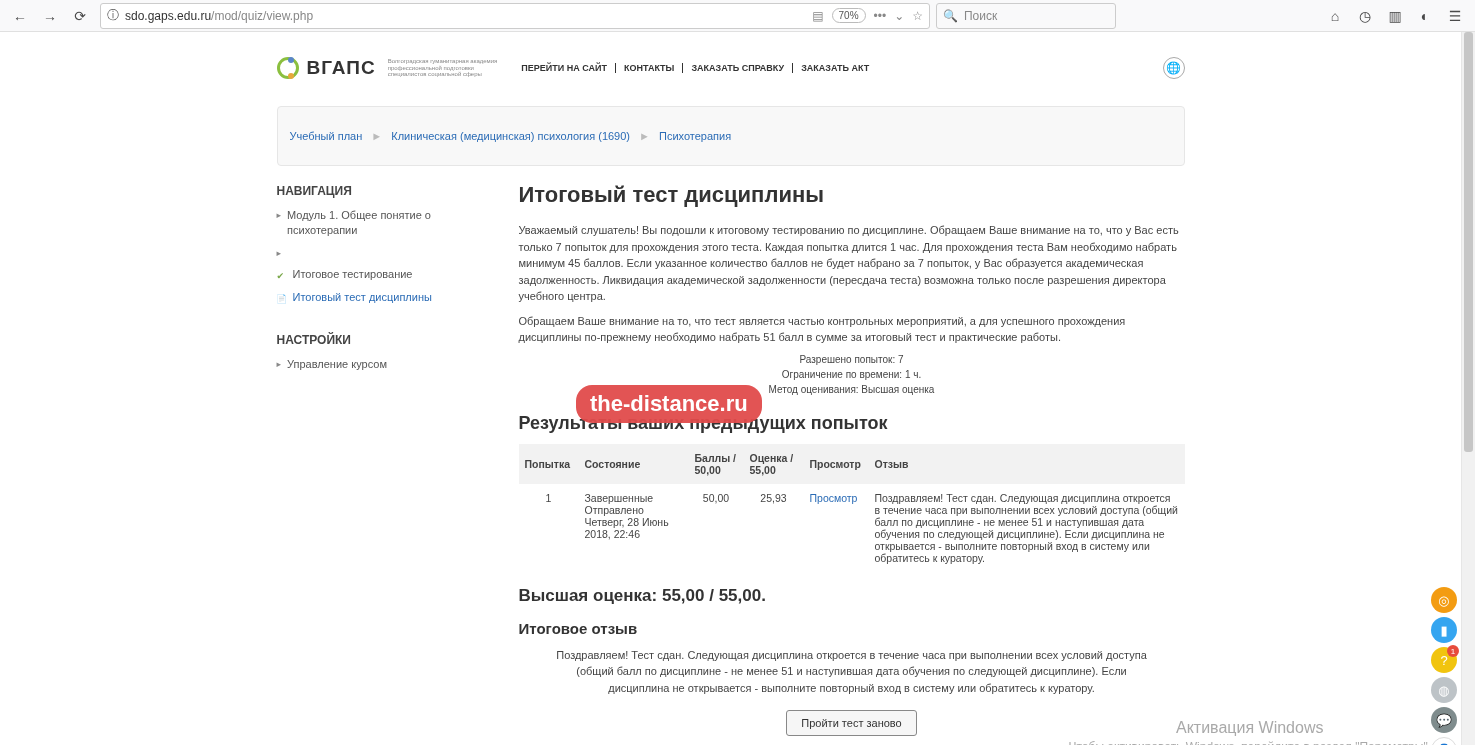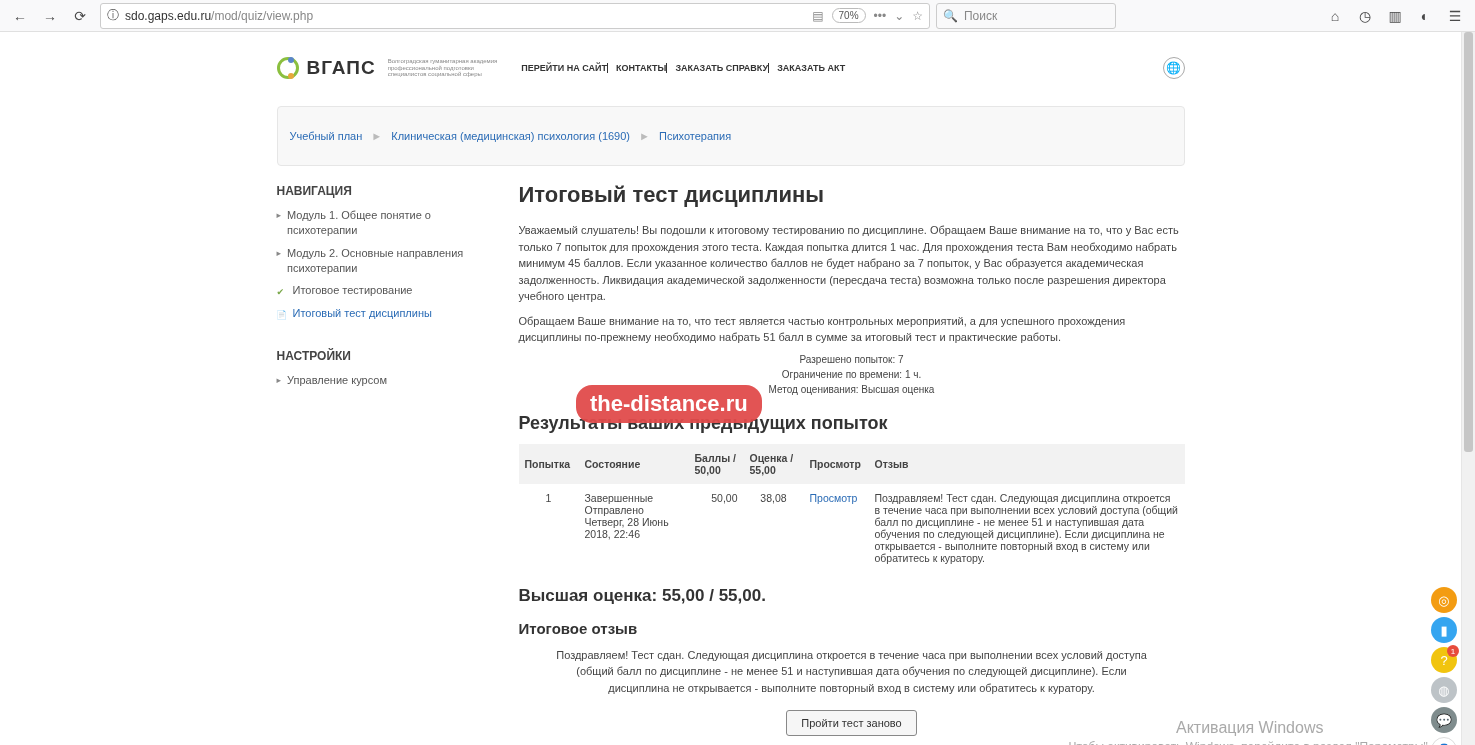--- a/index.html
+++ b/index.html
@@ -20,21 +20,21 @@
   .scrollbar-v .thumb{position:absolute;left:2px;right:2px;top:0;height:420px;background:#c6c6c6;border-radius:3px;}
   .page-wrap{width:908px;margin:0 auto;padding-top:14px;}
   .site-header{display:flex;align-items:center;height:44px;}
   .logo-block{display:flex;align-items:center;gap:8px;}
   .logo-dot{width:22px;height:22px;border-radius:50%;border:3px solid #8bbf3f;position:relative;}
   .logo-dot::before,.logo-dot::after{content:"";position:absolute;width:6px;height:6px;border-radius:50%;}
   .logo-dot::before{background:#5a86c9;top:-3px;left:8px;} .logo-dot::after{background:#e6a83c;bottom:-3px;left:8px;}
   .logo-txt{font-weight:700;font-size:19px;letter-spacing:1px;color:#333;}
   .logo-sub{font-size:6px;color:#888;line-height:1.1;}
   .top-links{margin-left:24px;display:flex;gap:8px;font-size:9px;font-weight:700;color:#333;}
-  .top-links span{border-right:1px solid #333;}
+  .top-links span{border-right:1px solid #333;padding-right:8px;}
   .top-links span:last-child{border-right:none;}
   .lang-icon{margin-left:auto;width:22px;height:22px;border:1px solid #aaa;border-radius:50%;display:flex;align-items:center;justify-content:center;font-size:12px;color:#888;}
   .breadcrumb-bar{margin-top:16px;background:#f8f8f8;border:1px solid #e6e6e6;border-radius:4px;padding:23px 12px;font-size:11px;}
   .breadcrumb-bar a{color:#2a6bb5;text-decoration:none;}
   .bc-sep{color:#bbb;padding:0 6px;}
   .columns{display:flex;margin-top:10px;gap:18px;}
   .sidebar{width:224px;}
   .sb-head{font-size:12px;font-weight:700;color:#444;padding:8px 0 6px;}
   .sb-item{display:flex;align-items:flex-start;gap:6px;padding:4px 0;color:#555;line-height:1.35;}
   .sb-item.link{color:#2a6bb5;}
@@ -135,21 +135,20 @@
       <div class="columns">
 
         <div class="sidebar">
           <div class="sb-head">НАВИГАЦИЯ</div>
           <div class="sb-item">
               <span class="sb-arrow">▸</span>
               <span>Модуль 1. Общее понятие о психотерапии</span>
             </div>
           <div class="sb-item">
               <span class="sb-arrow">▸</span>
-              <span>Модуль 2. Основные направления психотерапии</span>
             </div>
           <div class="sb-item">
               <span class="sb-icon check"></span>
               <span>Итоговое тестирование</span>
             </div>
           <div class="sb-item link">
               <span class="sb-icon doc"></span>
               <span>Итоговый тест дисциплины</span>
             </div>
 
@@ -181,22 +180,22 @@
               <th>Отзыв</th>
             </tr>
               </thead>
             <tbody>
                 <tr>
               <td style="text-align:center">1</td>
               <td>
                 <div>Завершенные</div>
                 <div>Отправлено Четверг, 28 Июнь 2018, 22:46</div>
               </td>
-              <td style="text-align:right">50,00</td>
-              <td style="text-align:center">38,08</td>
+              <td style="text-align:center">50,00</td>
+              <td style="text-align:center">25,93</td>
               <td><a href="#">Просмотр</a></td>
               <td>Поздравляем! Тест сдан. Следующая дисциплина откроется в течение часа при выполнении всех условий доступа (общий балл по дисциплине - не менее 51 и наступившая дата обучения по следующей дисциплине). Если дисциплина не открывается - выполните повторный вход в систему или обратитесь к куратору.</td>
             </tr>
               </tbody>
           </table>
           <div class="highscore">Высшая оценка: 55,00 / 55,00.</div>
           <div class="feedback-h">Итоговое отзыв</div>
           <div class="overall">Поздравляем! Тест сдан. Следующая дисциплина откроется в течение часа при выполнении всех условий доступа (общий балл по дисциплине - не менее 51 и наступившая дата обучения по следующей дисциплине). Если дисциплина не открывается - выполните повторный вход в систему или обратитесь к куратору.</div>
           <div class="retry-wrap">
             <button class="retry-btn">Пройти тест заново</button>

